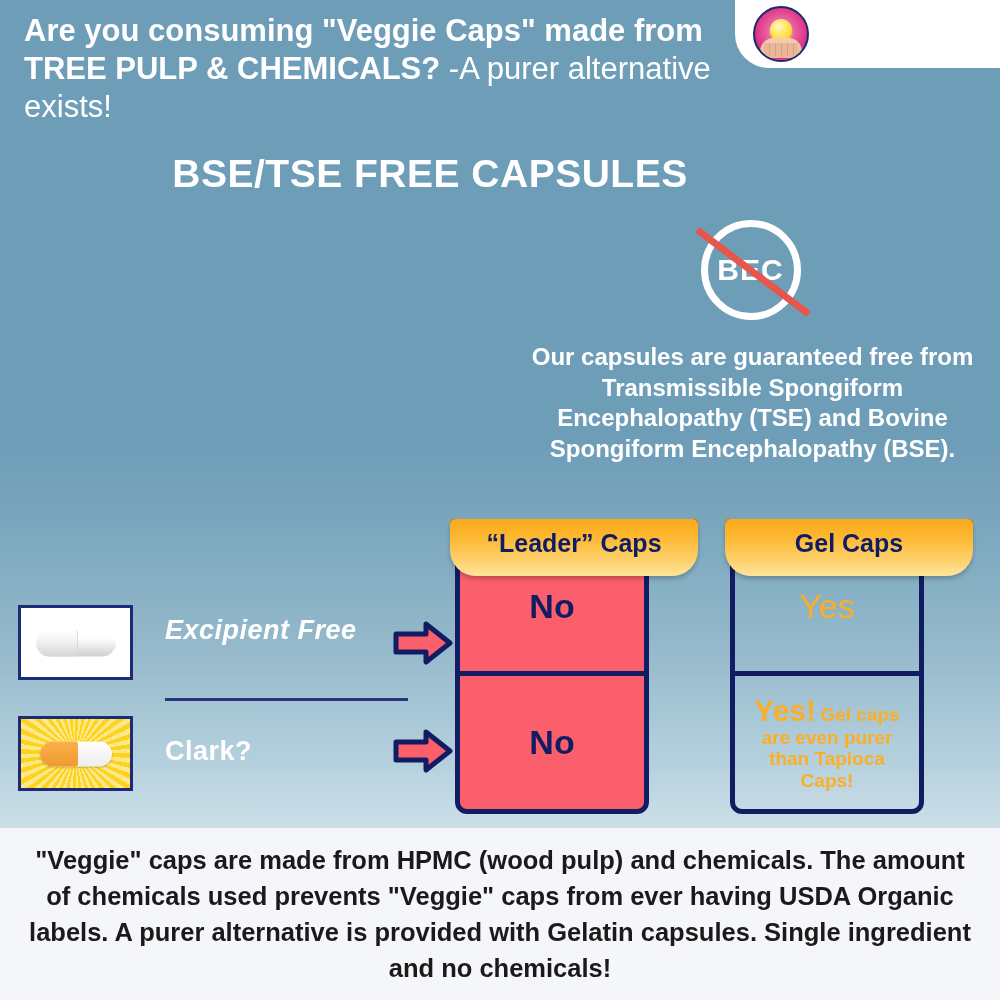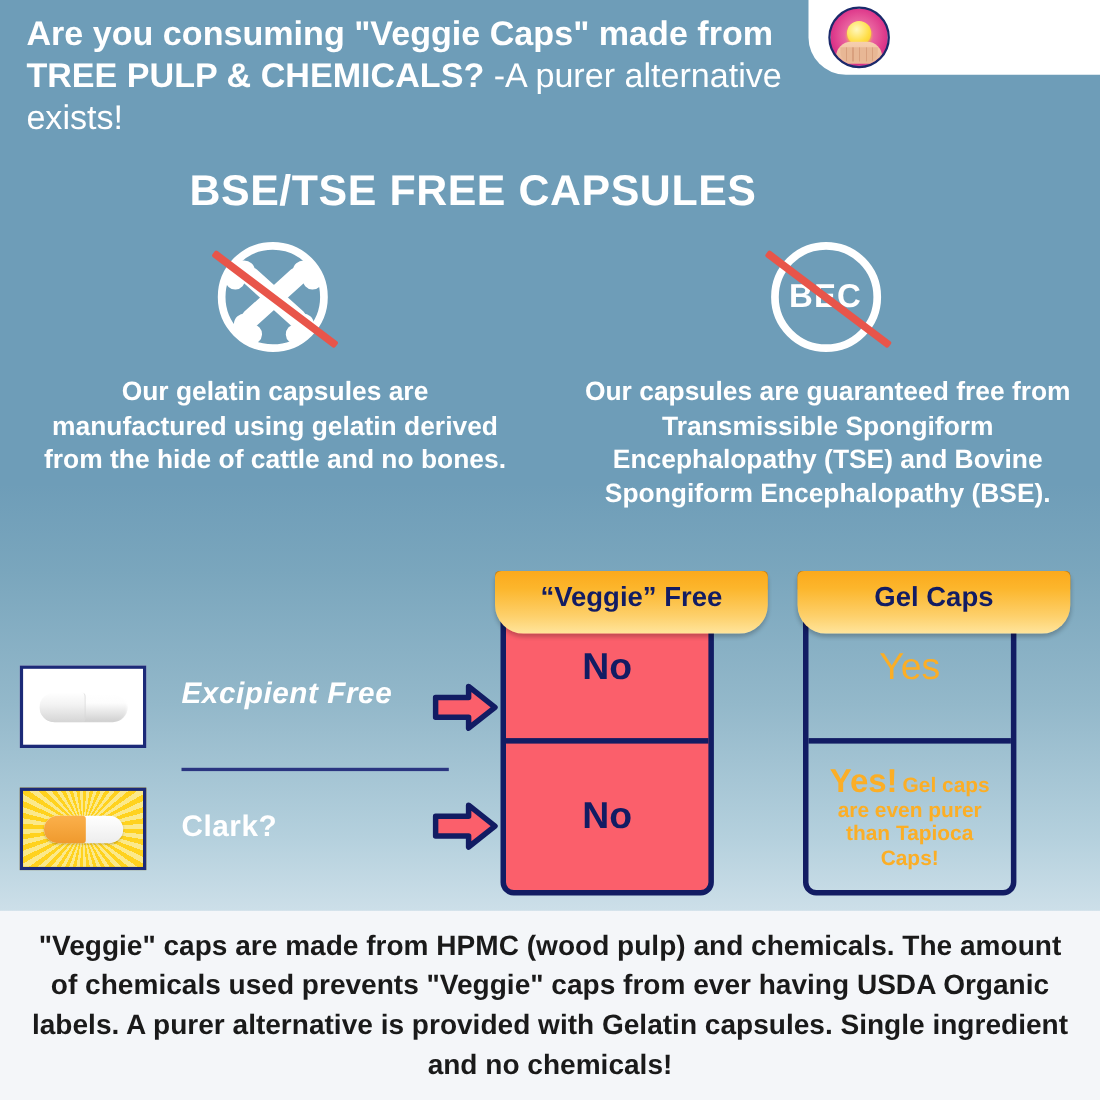--- a/index.html
+++ b/index.html
@@ -231,29 +231,20 @@
       <span class="hands"></span>
     </div>
   </div>
 
   <div id="headline">
     <span class="bold">Are you consuming "Veggie Caps" made from TREE PULP &amp; CHEMICALS?</span><span class="light"> -A purer alternative exists!</span>
   </div>
 
   <div id="section-title">BSE/TSE FREE CAPSULES</div>
 
-  <div class="icon-col" id="icon-col-left">
-    <div class="icon-wrap">
-      <span class="ring"></span>
-      <span class="bone bone-a"></span>
-      <span class="bone bone-b"></span>
-      <span class="slash"></span>
-    </div>
-    <div class="icon-caption">Our gelatin capsules are manufactured using gelatin derived from the hide of cattle and no bones.</div>
-  </div>
 
   <div class="icon-col" id="icon-col-right">
     <div class="icon-wrap">
       <span class="ring"></span>
       <span class="bec-text">BEC</span>
       <span class="slash"></span>
     </div>
     <div class="icon-caption">Our capsules are guaranteed free from Transmissible Spongiform Encephalopathy (TSE) and Bovine Spongiform Encephalopathy (BSE).</div>
   </div>
 
@@ -294,21 +285,21 @@
         <span class="big">Yes!</span>
         <span class="small">Gel caps are even purer than Tapioca Caps!</span>
       </span>
     </div>
   </div>
 
   <div class="banner" id="banner-veggie">
     <span class="fold-l"></span>
     <span class="fold-r"></span>
     <span class="plate">
-      <span class="label">“Veggie” Free</span>
+      <span class="label">“Leader” Caps</span>
     </span>
   </div>
   <div class="banner" id="banner-gel">
     <span class="fold-l"></span>
     <span class="fold-r"></span>
     <span class="plate">
       <span class="label">Gel Caps</span>
     </span>
   </div>
 

